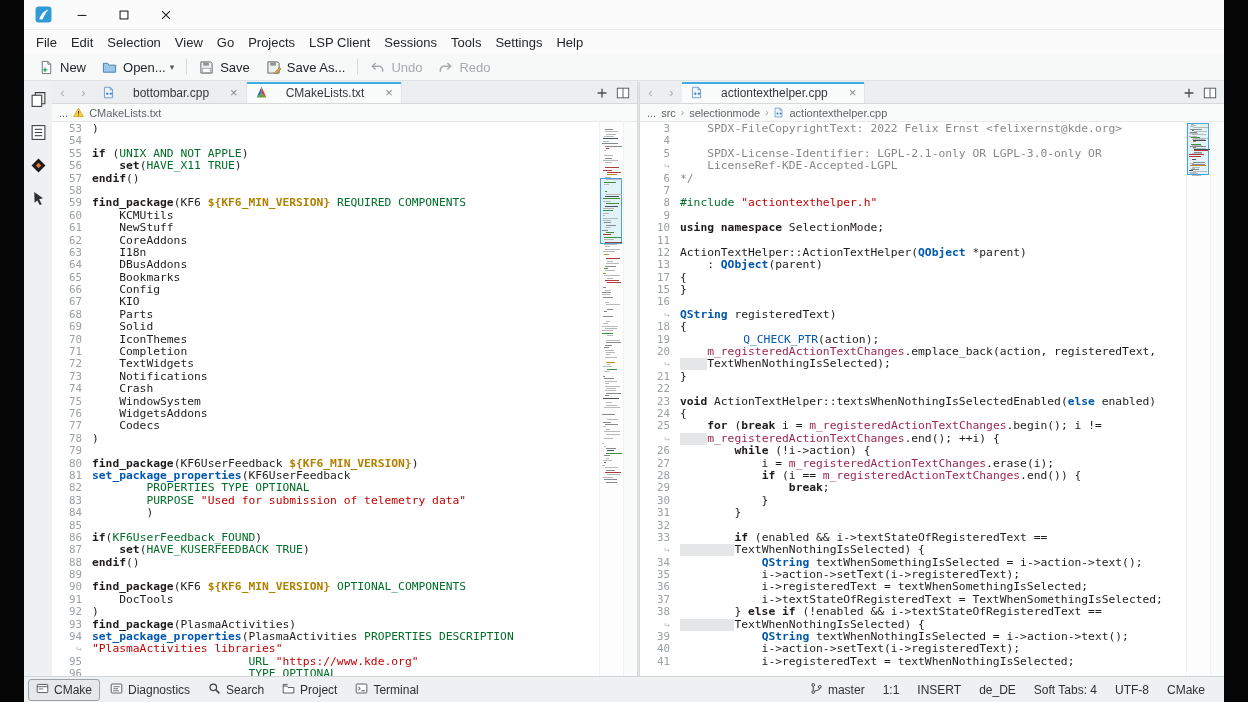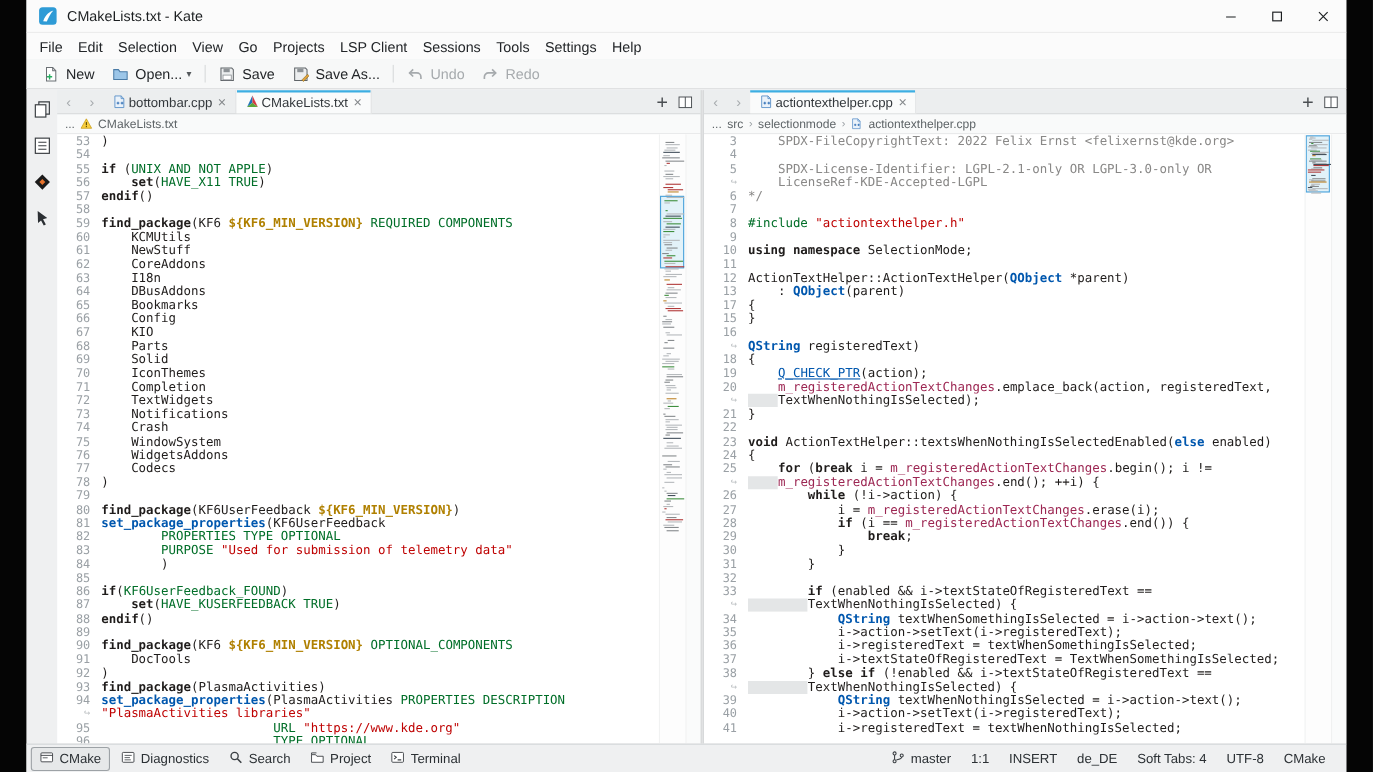--- a/index.html
+++ b/index.html
@@ -31,21 +31,21 @@
   .ts-btn{width:20px;height:20px;display:flex;align-items:center;justify-content:center;}
   .ts-btn svg{width:17px;height:17px;}
   .pane{display:flex;flex-direction:column;min-width:0;}
   .pane.left{width:585px;flex:none;}
   .pane.right{flex:1;}
   .splitter{width:3px;flex:none;background:#e2e4e5;border-left:1px solid #d7d9da;border-right:1px solid #d7d9da;box-sizing:border-box;}
 
   
   .tabbar{height:22px;flex:none;background:#eceeef;display:flex;align-items:stretch;border-bottom:1px solid #d6d8d9;box-sizing:border-box;}
   .navbtn{width:21px;display:flex;align-items:center;justify-content:center;color:#a8acaf;font-size:13px;flex:none;}
-  .tab{display:flex;align-items:center;gap:2px;padding:0 8px;font-size:12px;color:#33383c;border-right:1px solid #e0e2e3;}
+  .tab{display:flex;align-items:center;gap:18px;padding:0 8px;font-size:12px;color:#33383c;border-right:1px solid #e0e2e3;}
   .tab .ticon svg{width:13px;height:13px;display:block;}
   .tab.active{background:#fafbfb;box-shadow:inset 0 2px 0 #3daee2;}
   .tab .close{color:#85898c;font-size:13px;line-height:1;margin-left:3px;}
   .tab-actions{margin-left:auto;display:flex;align-items:center;gap:7px;padding-right:7px;}
   .tab-actions svg{width:14px;height:14px;}
 
   
   .breadcrumb{height:18px;flex:none;background:#f9fafa;border-bottom:1px solid #e7e8e9;box-sizing:border-box;
     display:flex;align-items:center;gap:5px;padding-left:7px;font-size:11px;color:#5f6568;}
   .crumb-sep{color:#9aa0a4;font-size:10px;}
@@ -61,21 +61,21 @@
   .codeln{flex:1;white-space:pre;overflow:hidden;}
   .s-k{font-weight:700;}
   .s-c2{color:#0057ae;font-weight:700;}
   .s-g{color:#006e28;}
   .s-v{color:#b08000;font-weight:bold;}
   .s-s{color:#bf0303;}
   .s-c{color:#898887;}
   .s-pp{color:#006e28;}
   .s-ty{color:#0057ae;font-weight:700;}
   .s-mem{color:#9c2652;}
-  .s-mac{color:#0057ae;text-decoration:underline;}
+  .s-mac{color:#0057ae;margin-left:36px;}
   .s-wf{background:#e4e6e7;}
   .minimap{width:23px;flex:none;position:relative;background:#fdfdfd;border-left:1px solid #f1f2f2;overflow:hidden;}
   .vp{position:absolute;left:0;right:1px;border:1px solid #4aa2db;background:rgba(61,174,226,.14);}
   #vp-left{top:56px;height:64px;}
   #vp-right{top:1px;height:50px;}
   .track{width:13px;flex:none;background:#fafbfb;border-left:1px solid #f0f1f1;}
 
   
   .statusbar{position:absolute;left:0;right:0;bottom:0;height:26px;background:#eff0f1;border-top:1px solid #d2d5d7;
     box-sizing:border-box;display:flex;align-items:center;padding:0 10px 0 4px;font-size:12px;color:#2b3034;}
@@ -91,21 +91,20 @@
 
 <div class="window">
 
   <div class="titlebar">
     <span class="appicon">
       <svg viewBox="0 0 16 16">
           <rect x="0.5" y="0.5" width="15" height="15" rx="3" fill="#2e9bd6"></rect>
           <path d="M4 12.5 C6 6.5 10 4 12.7 3.3 C10.2 6 8.2 10 7.1 12.8 Z" fill="#ffffff"></path>
         </svg>
     </span>
-    <span class="title">CMakeLists.txt - Kate</span>
     <span class="wbtn">
         <svg viewBox="0 0 16 16">
           <line x1="3" y1="8.5" x2="13" y2="8.5" stroke="#1b1e20" stroke-width="1.2"></line>
         </svg>
       </span>
     <span class="wbtn">
         <svg viewBox="0 0 16 16">
           <rect x="3.5" y="3.5" width="9" height="9" fill="none" stroke="#1b1e20" stroke-width="1.2"></rect>
         </svg>
       </span>

